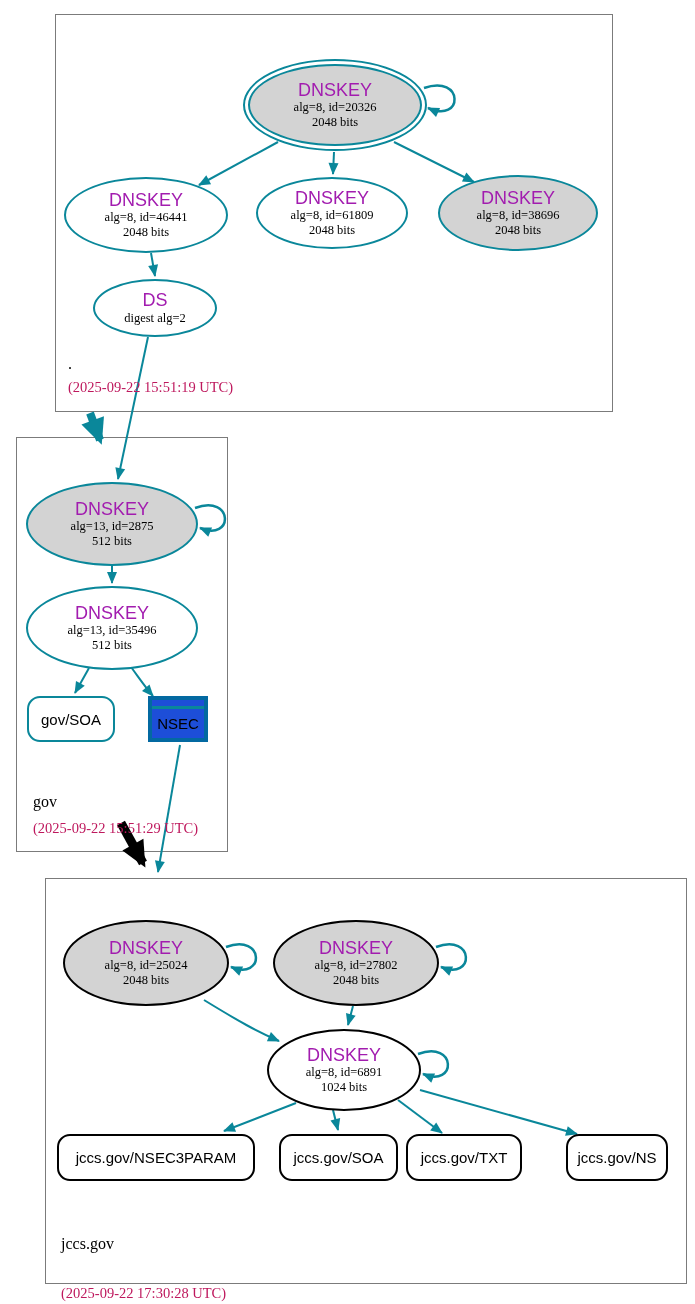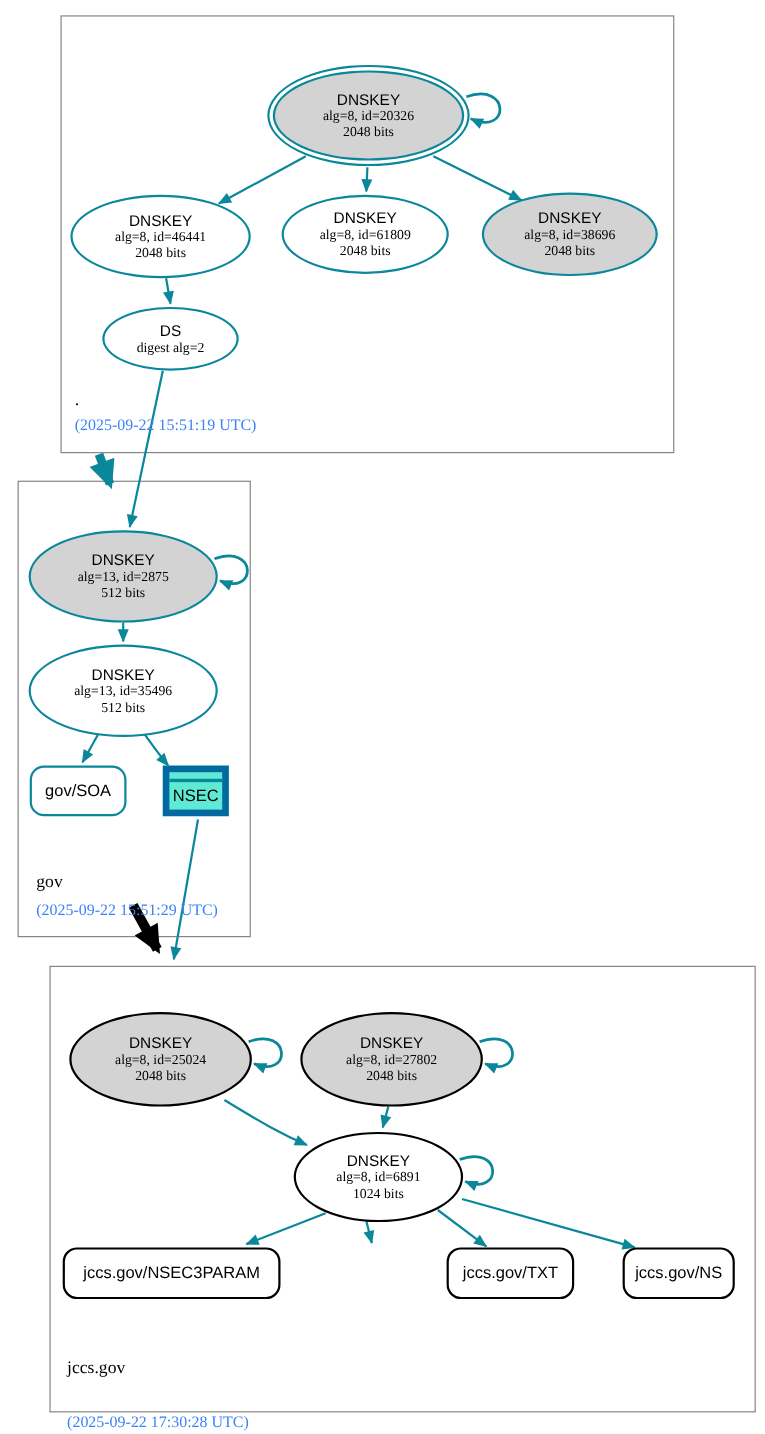--- a/index.html
+++ b/index.html
@@ -10,29 +10,29 @@
   .node{position:absolute;z-index:2;display:flex;flex-direction:column;align-items:center;
         justify-content:center;text-align:center;box-sizing:border-box;}
   .ellipse{border-radius:50%;}
   .teal-b{border:2.5px solid #0a879a;}
   .black-b{border:2.5px solid #000000;}
   .gray-f{background:#d3d3d3;}
   .white-f{background:#ffffff;}
   .outer2{border:2px solid #0a879a;border-radius:50%;background:#ffffff;padding:3px;}
   .inner2{width:100%;height:100%;border:2px solid #0a879a;border-radius:50%;background:#d3d3d3;
           display:flex;flex-direction:column;align-items:center;justify-content:center;box-sizing:border-box;}
-  .nt{font-size:14px;color:#000000;line-height:1.15;}
+  .nt{font-size:18px;color:#a21caf;line-height:1.15;}
   .nd{font-family:"Liberation Serif",serif;font-size:12.5px;color:#000000;line-height:1.2;}
   .rrset{border-radius:13px;background:#ffffff;display:flex;align-items:center;justify-content:center;
          font-size:15px;color:#000;}
-  .nsec-node{border:6px solid #0369a1;background:#5eead4;display:flex;flex-direction:column;box-sizing:border-box;}
+  .nsec-node{border:4px solid #0369a1;background:#1d4ed8;display:flex;flex-direction:column;box-sizing:border-box;}
   .nsec-top{height:9px;border-bottom:3px solid #0a879a;width:100%;box-sizing:border-box;}
   .nsec-label{flex:1;display:flex;align-items:center;justify-content:center;font-size:15px;color:#000;}
   .zone-label{position:absolute;z-index:2;font-family:"Liberation Serif",serif;font-size:16px;color:#000;}
-  .zone-ts{position:absolute;z-index:2;font-family:"Liberation Serif",serif;font-size:14.5px;color:#3b82f6;text-align:center;}
+  .zone-ts{position:absolute;z-index:2;font-family:"Liberation Serif",serif;font-size:14.5px;color:#be185d;text-align:center;}
 </style>
 </head>
 <body>
 
 <div id="canvas">
 
   <div class="zone-box" style="left:55px;top:14px;width:556px;height:396px;"></div>
   <div class="zone-box" style="left:16px;top:437px;width:210px;height:413px;"></div>
   <div class="zone-box" style="left:45px;top:878px;width:640px;height:404px;"></div>
 
@@ -146,20 +146,23 @@
 
   <div class="node ellipse black-b white-f" style="left:267px;top:1029px;width:154px;height:82px;">
     <div class="nt">DNSKEY</div>
     <div class="nd">alg=8, id=6891</div>
     <div class="nd">1024 bits</div>
   </div>
 
   <div class="node rrset black-b" style="left:57px;top:1134px;width:198px;height:47px;">
     <span>jccs.gov/NSEC3PARAM</span>
   </div>
+  <div class="node rrset black-b" style="left:279px;top:1134px;width:119px;height:47px;">
+    <span>jccs.gov/SOA</span>
+  </div>
   <div class="node rrset black-b" style="left:406px;top:1134px;width:116px;height:47px;">
     <span>jccs.gov/TXT</span>
   </div>
   <div class="node rrset black-b" style="left:566px;top:1134px;width:102px;height:47px;">
     <span>jccs.gov/NS</span>
   </div>
 
   <div class="zone-label" style="left:61px;top:1235px;font-family:Liberation Serif, serif;">jccs.gov</div>
   <div class="zone-ts" style="left:61px;top:1261px;margin-top:24px;">(2025-09-22 17:30:28 UTC)</div>
 

